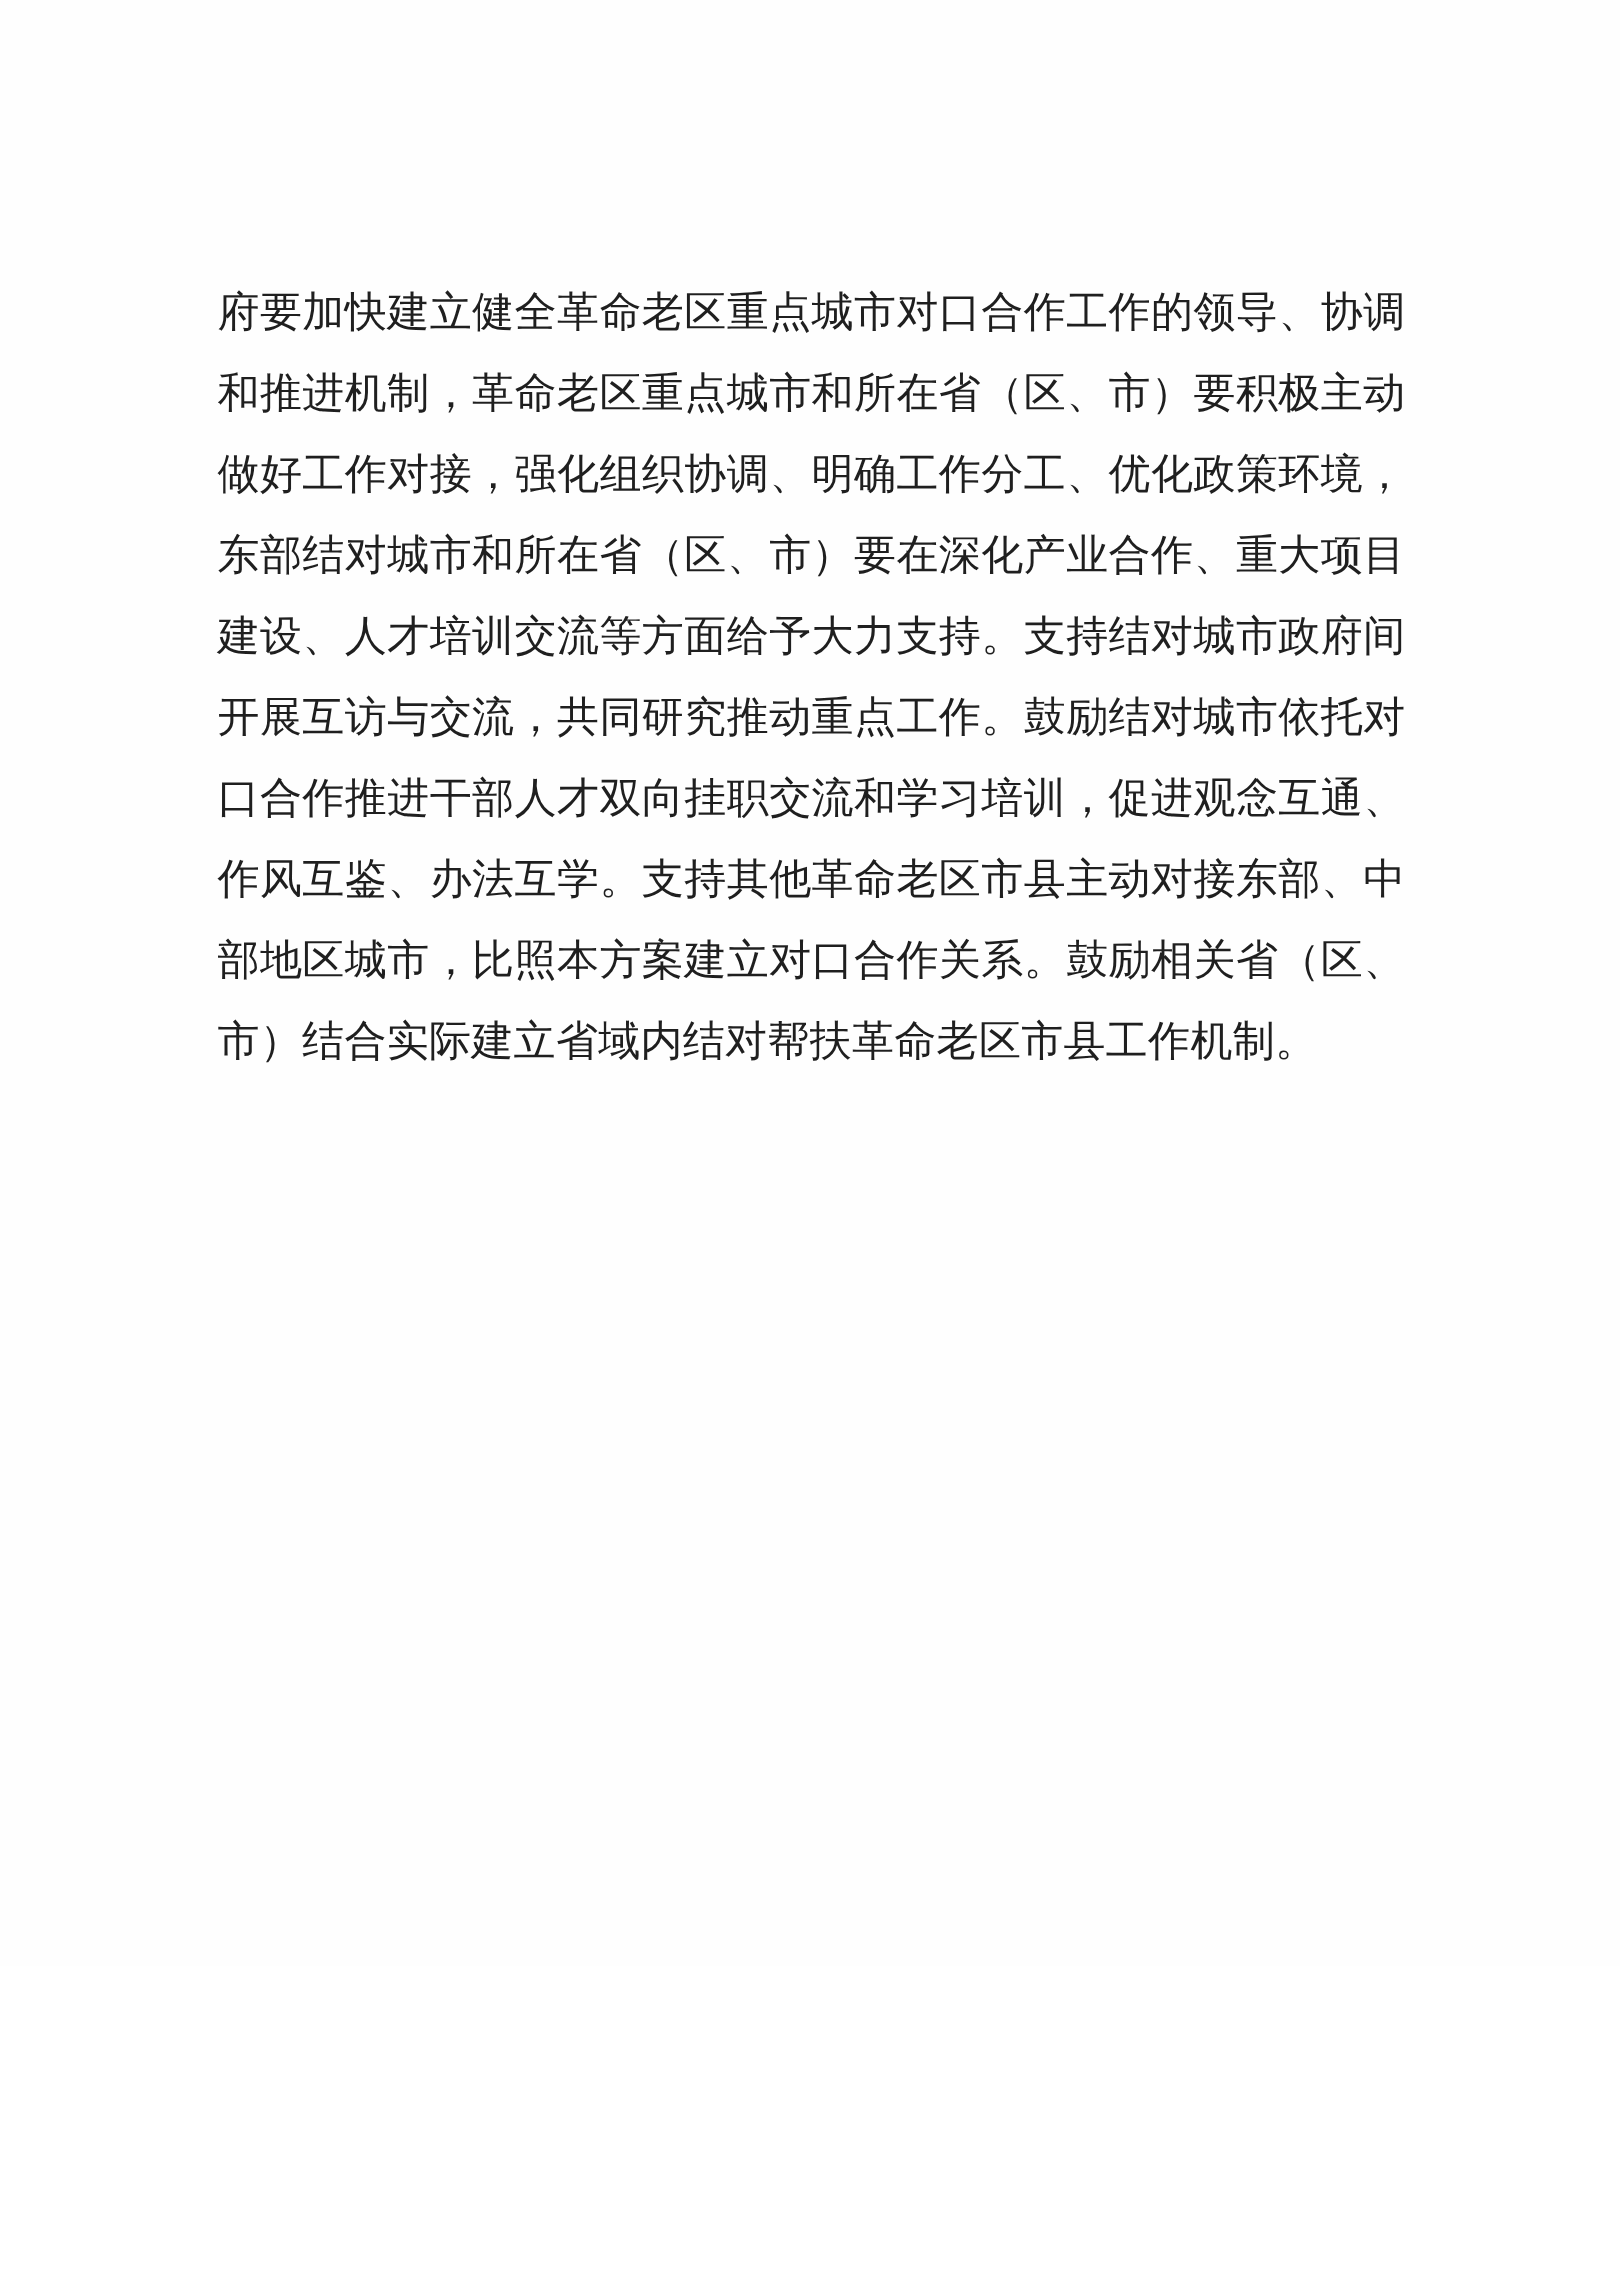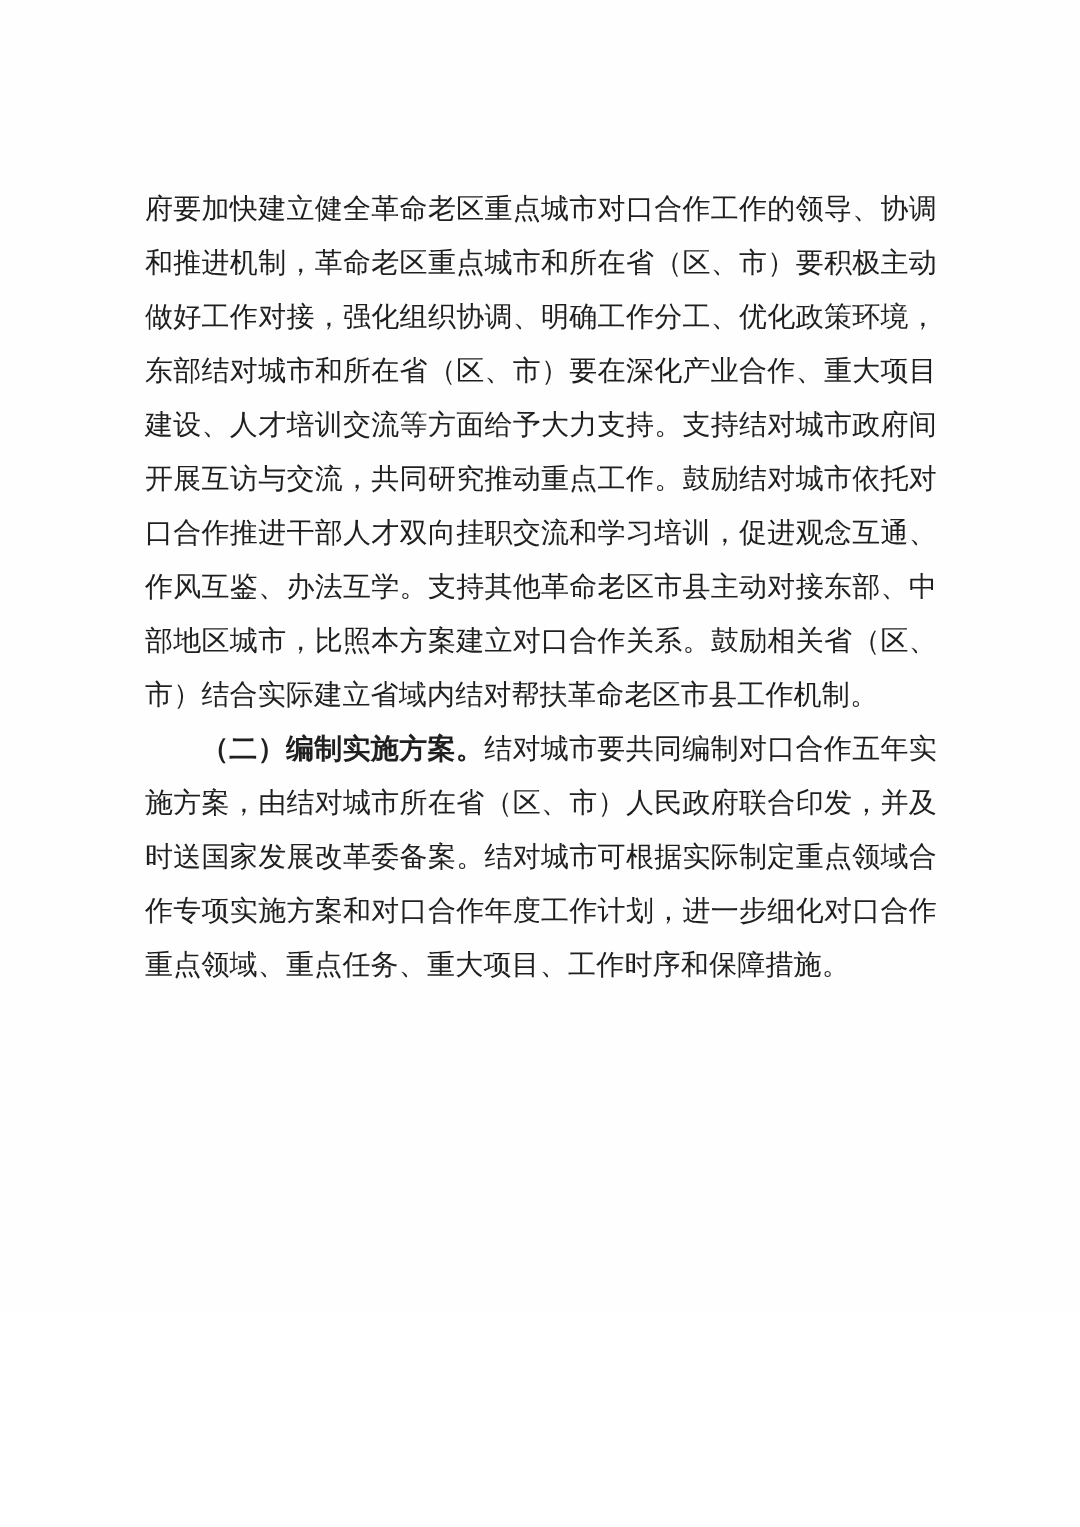--- a/index.html
+++ b/index.html
@@ -47,16 +47,15 @@
     color: #2a2a2a;
     font-family: "Liberation Serif", "DejaVu Serif", serif;
   }
 </style>
 </head>
 <body>
 
 <div class="page">
   <div class="text-block">
     <p class="para"><span class="lead"></span><span>府要加快建立健全革命老区重点城市对口合作工作的领导、协调和推进机制，革命老区重点城市和所在省（区、市）要积极主动做好工作对接，强化组织协调、明确工作分工、优化政策环境，东部结对城市和所在省（区、市）要在深化产业合作、重大项目建设、人才培训交流等方面给予大力支持。支持结对城市政府间开展互访与交流，共同研究推动重点工作。鼓励结对城市依托对口合作推进干部人才双向挂职交流和学习培训，促进观念互通、作风互鉴、办法互学。支持其他革命老区市县主动对接东部、中部地区城市，比照本方案建立对口合作关系。鼓励相关省（区、市）结合实际建立省域内结对帮扶革命老区市县工作机制。</span></p>
-    <p class="para indent"><span class="lead">（二）编制实施方案。</span><span>结对城市要共同编制对口合作五年实施方案，由结对城市所在省（区、市）人民政府联合印发，并及时送国家发展改革委备案。结对城市可根据实际制定重点领域合作专项实施方案和对口合作年度工作计划，进一步细化对口合作重点领域、重点任务、重大项目、工作时序和保障措施。</span></p>
   </div>
   <div class="page-footer">— 5 —</div>
 </div>
 
 </body></html>

